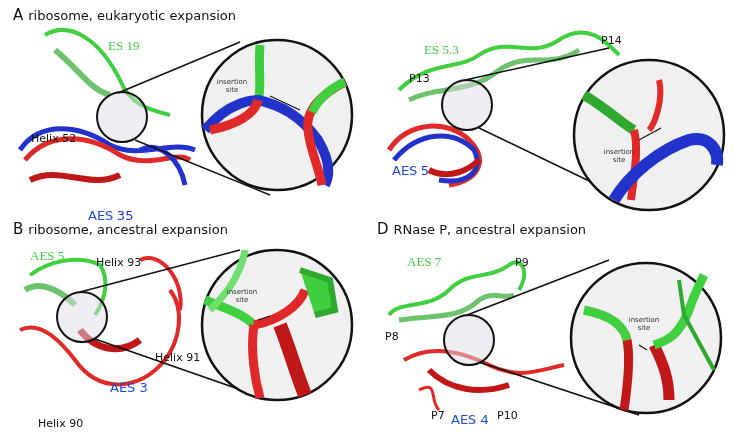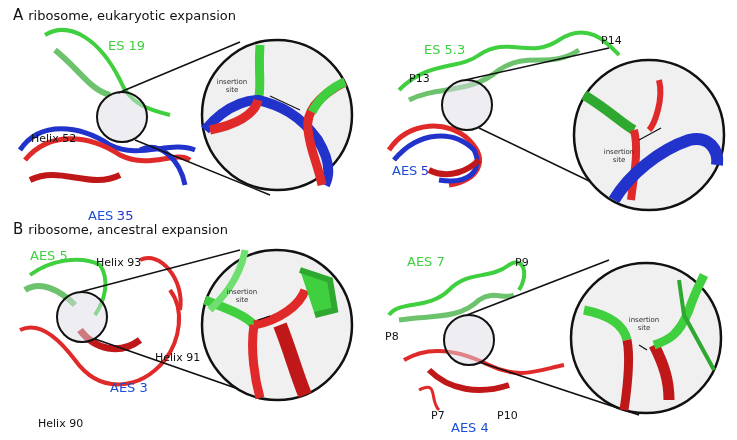--- a/index.html
+++ b/index.html
@@ -1,21 +1,21 @@
 <!DOCTYPE html>
 <html><head>
 <meta charset="utf-8">
 <style>
   html,body{margin:0;padding:0;background:#ffffff;}
   body{width:737px;height:440px;position:relative;overflow:hidden;font-family:"DejaVu Sans",sans-serif;}
   .panel{position:absolute;width:368px;height:220px;}
   .title{position:absolute;font-size:13px;color:#111;white-space:nowrap;}
   .title .letter{font-size:15px;margin-right:5px;}
   .lbl{position:absolute;font-size:11px;white-space:nowrap;}
-  .green{color:#3fcf3f;font-size:13px;}
+  .green{color:#3fcf3f;font-size:13px;font-family:Liberation Serif, serif;}
   .red{color:#1d4ed8;font-size:13px;}
   .blue{color:#2233cc;font-size:13px;}
   .black{color:#111;}
   .tiny{position:absolute;font-size:7px;color:#333;text-align:center;line-height:8px;}
   svg{position:absolute;left:0;top:0;}
 </style>
 </head>
 <body>
 
 <div class="panel" style="left:0;top:0;">
@@ -115,20 +115,23 @@
     <line x1="98" y1="95" x2="240" y2="40" stroke="#111" stroke-width="1.5"></line>
     <line x1="110" y1="142" x2="270" y2="195" stroke="#111" stroke-width="1.5"></line>
     <circle cx="277" cy="118" r="75" fill="#f0f0f0" stroke="#111" stroke-width="2.5"></circle>
     <path d="M215,90 C240,95 255,105 258,120" stroke="#3fcf3f" stroke-width="9" fill="none"></path>
     <path d="M258,120 C262,140 258,170 255,190" stroke="#c01818" stroke-width="9" fill="none"></path>
     <path d="M285,125 C295,145 300,160 300,180" stroke="#c01818" stroke-width="11" fill="none"></path>
     <path d="M285,125 C300,120 310,115 320,90 C325,75 330,65 335,55" stroke="#3fcf3f" stroke-width="9" fill="none"></path>
     <path d="M310,60 L315,95 L345,150" stroke="#2fa82f" stroke-width="4" fill="none"></path>
     <path d="M270,125 L278,130" stroke="#111" stroke-width="1.2"></path>
   </svg>
+  <div class="title" style="left:8px;top:0px;">
+    <span class="letter">D</span><span>RNase P, ancestral  expansion</span>
+  </div>
   <div class="lbl green" style="left:38px;top:34px;">AES 7</div>
   <div class="lbl black" style="left:146px;top:36px;">P9</div>
   <div class="lbl black" style="left:16px;top:110px;">P8</div>
   <div class="lbl black" style="left:62px;top:189px;">P7</div>
   <div class="lbl black" style="left:128px;top:189px;">P10</div>
-  <div class="lbl red" style="left:82px;top:200px;">AES 4</div>
+  <div class="lbl red" style="left:82px;top:192px;">AES 4</div>
   <div class="tiny" style="left:255px;top:96px;width:40px;">insertion<br>site</div>
 </div>
 
 </body></html>

